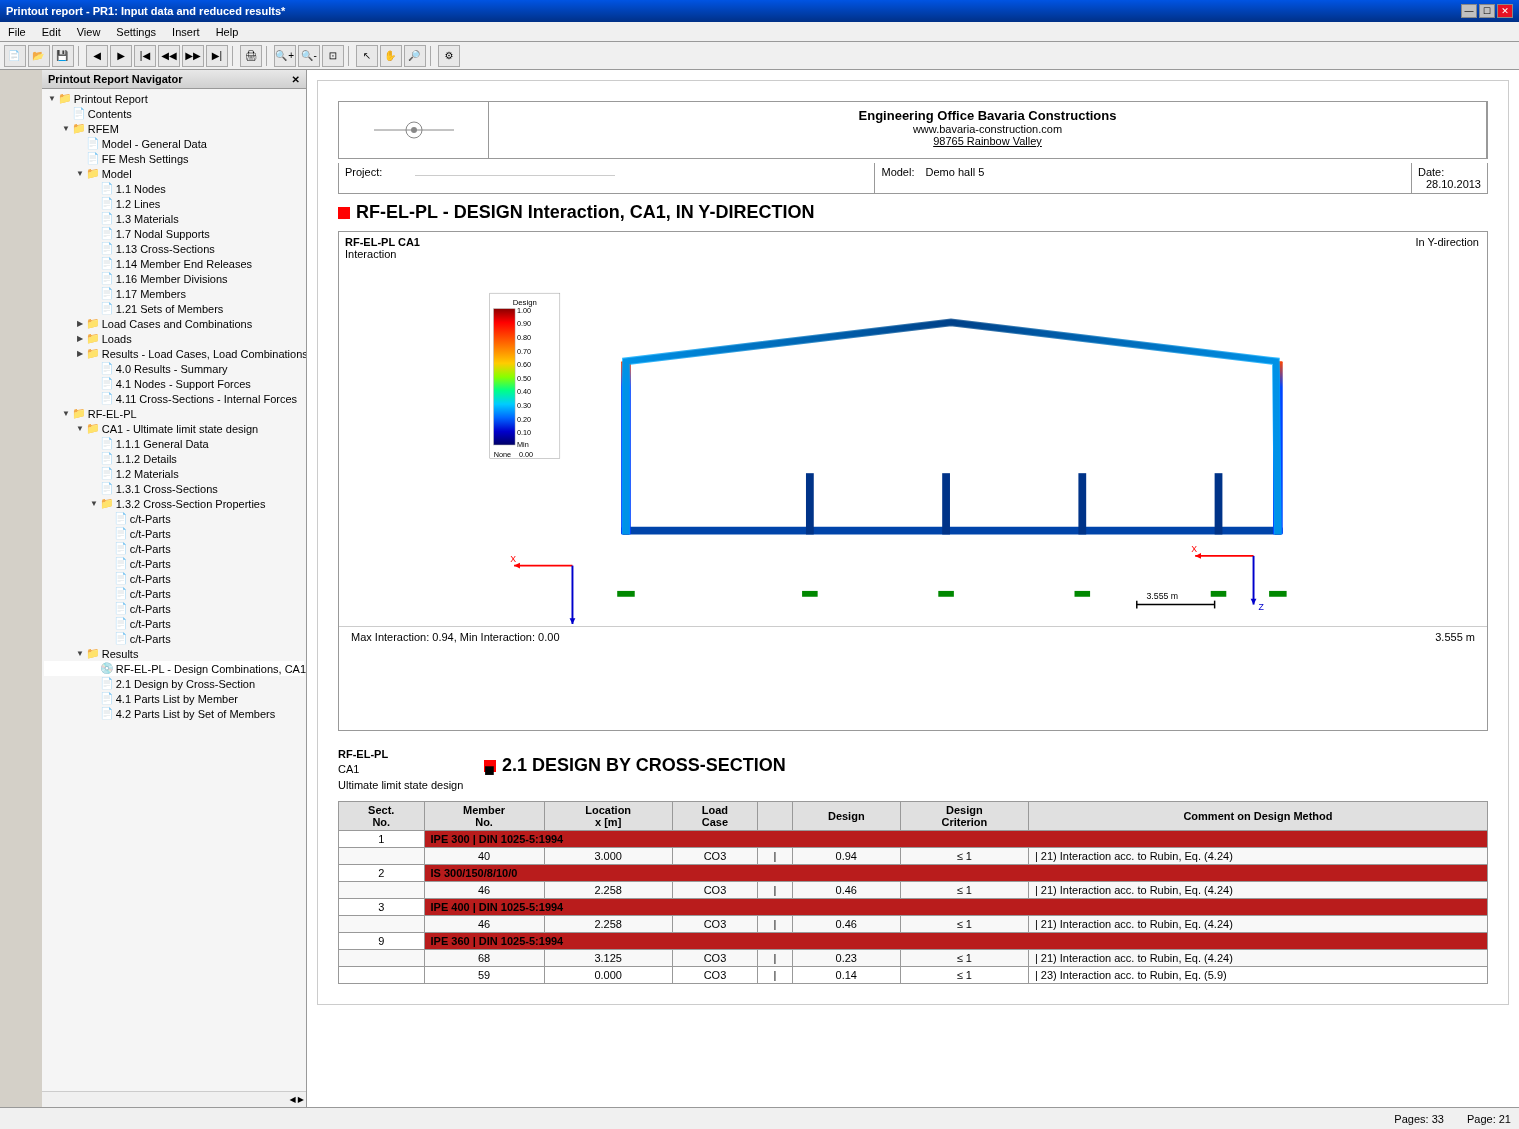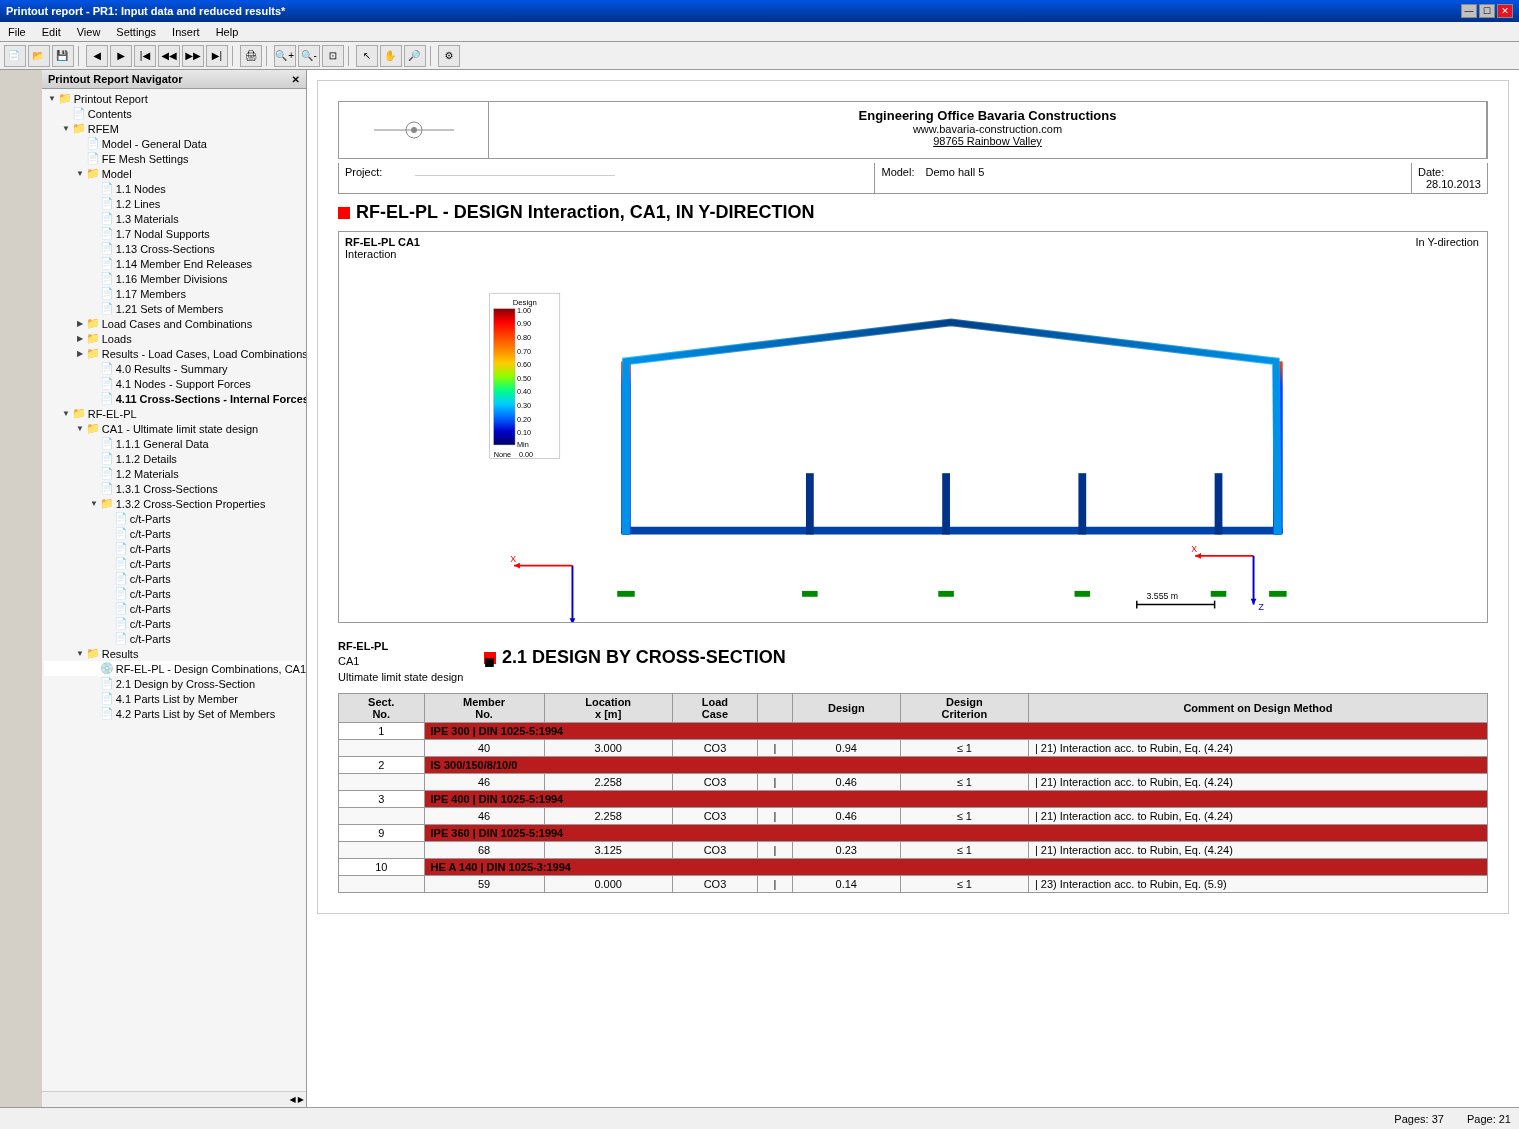--- a/index.html
+++ b/index.html
@@ -379,21 +379,21 @@
           <span style="margin-left:2px;">4.0 Results - Summary</span>
         </div>
         <div class="tree-item" style="padding-left: 44px;">
           <span class="tree-expand" style="font-size:8px;color:#444;width:12px;display:inline-block;"> </span>
           <span style="color:#4488cc;">📄</span>
           <span style="margin-left:2px;">4.1 Nodes - Support Forces</span>
         </div>
         <div class="tree-item" style="padding-left: 44px;">
           <span class="tree-expand" style="font-size:8px;color:#444;width:12px;display:inline-block;"> </span>
           <span style="color:#4488cc;">📄</span>
-          <span style="margin-left:2px;font-weight:bold;">4.11 Cross-Sections - Internal Forces</span>
+          <span style="margin-left:2px;">4.11 Cross-Sections - Internal Forces</span>
         </div>
         <div class="tree-item" style="padding-left: 16px;">
           <span class="tree-expand" style="font-size:8px;color:#444;width:12px;display:inline-block;">▼</span>
           <span style="color:#e8a000;">📁</span>
           <span style="margin-left:2px;">RF-EL-PL</span>
         </div>
         <div class="tree-item" style="padding-left: 30px;">
           <span class="tree-expand" style="font-size:8px;color:#444;width:12px;display:inline-block;">▼</span>
           <span style="color:#e8a000;">📁</span>
           <span style="margin-left:2px;">CA1 - Ultimate limit state design</span>
@@ -532,21 +532,21 @@
           <span>Date:</span>
           <span style="margin-left:8px;">28.10.2013</span>
         </div>
       </div>
 
       <div class="section-title">
         <span class="section-title-red">■</span>
         <span>RF-EL-PL - DESIGN Interaction, CA1, IN Y-DIRECTION</span>
       </div>
 
-      <div class="diagram-box" style="height:392px;">
+      <div class="diagram-box" style="height:500px;">
         <div class="diagram-header">
           <div class="diagram-label">RF-EL-PL CA1</div>
           <div>Interaction</div>
           <div class="in-y-dir">In Y-direction</div>
         </div>
 
         
         <svg viewBox="0 0 900 370" style="width:100%;height:360px;">
 
           <g transform="translate(15,30)">
@@ -735,24 +735,20 @@
     <td></td>
     <td>68</td>
     <td>3.125</td>
     <td>CO3</td>
     <td>|</td>
     <td>0.23</td>
     <td>≤ 1</td>
     <td class="left">| 21) Interaction acc. to Rubin, Eq. (4.24)</td>
   </tr>
             <tr>
-    <td style="vertical-align:top;">10</td>
-    <td colspan="7" class="section-header">HE A 140 | DIN 1025-3:1994</td>
-  </tr>
-            <tr>
     <td></td>
     <td>59</td>
     <td>0.000</td>
     <td>CO3</td>
     <td>|</td>
     <td>0.14</td>
     <td>≤ 1</td>
     <td class="left">| 23) Interaction acc. to Rubin, Eq. (5.9)</td>
   </tr>
           </tbody>
@@ -760,17 +756,17 @@
 
     </div>
   </div>
 
 </div>
 
 <div class="status-bar">
   <span></span>
   <div>
     <span>Pages:</span>
-    <span style="margin-right:20px;">37</span>
+    <span style="margin-right:20px;">33</span>
     <span>Page:</span>
     <span>21</span>
   </div>
 </div>
 
 </body></html>

